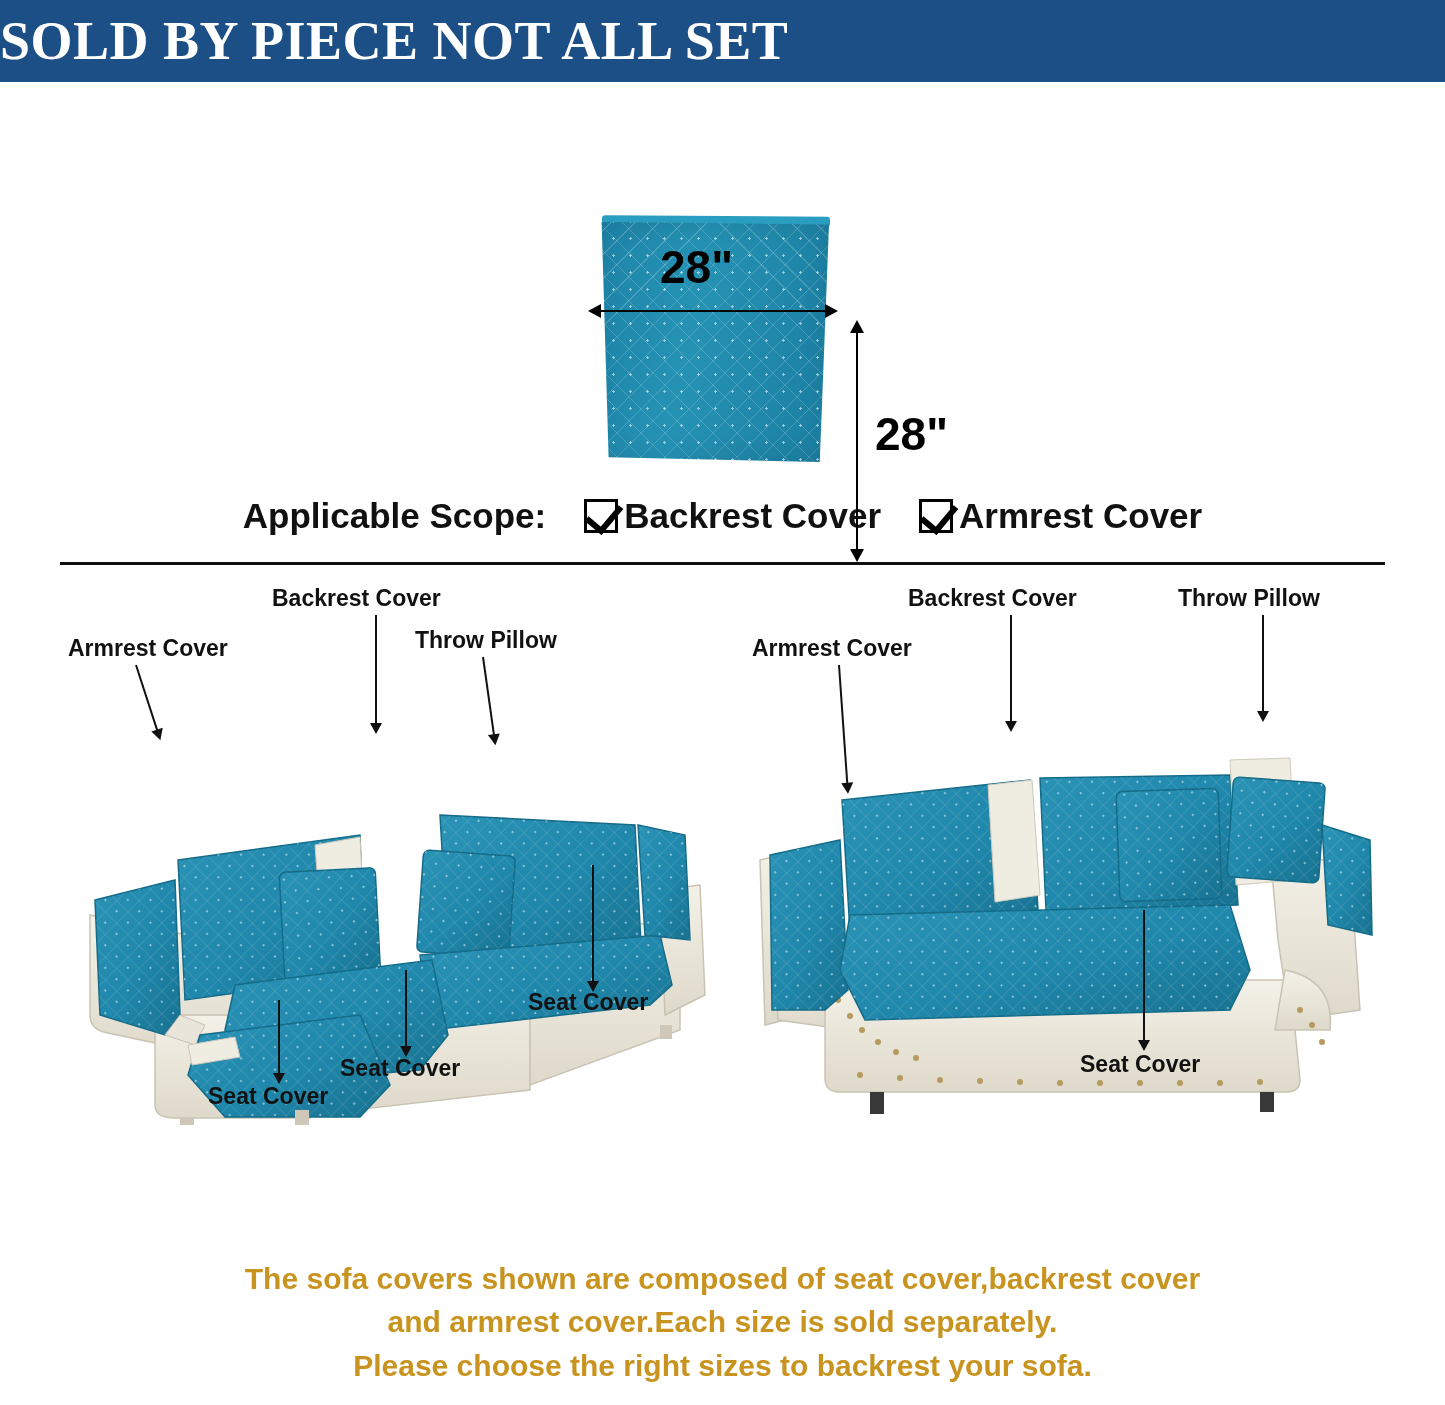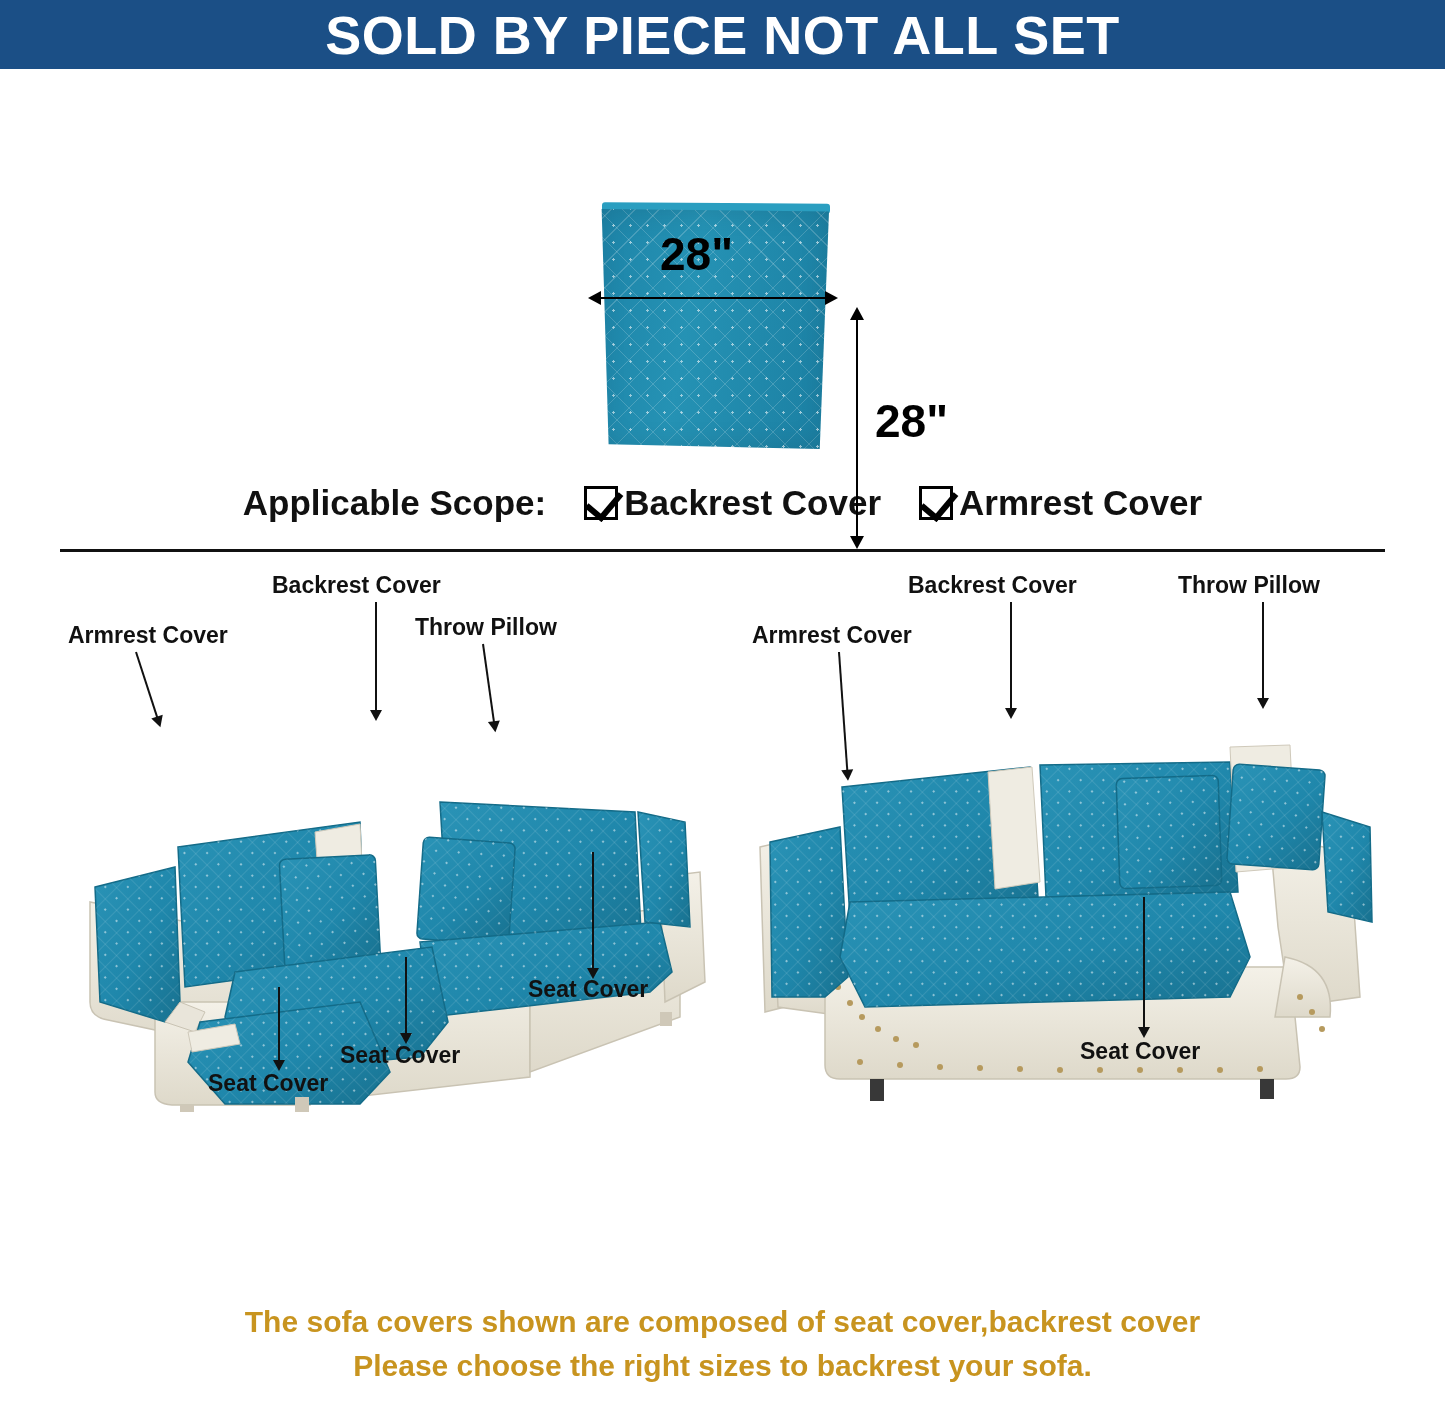--- a/index.html
+++ b/index.html
@@ -9,25 +9,26 @@
     height: 1405px;
     background: #ffffff;
     font-family: "Liberation Sans", sans-serif;
     position: relative;
     overflow: hidden;
   }
 
   
   .banner {
     width: 100%;
-    height: 69px;
+    height: 82px;
     background: #1b4f86;
     display: flex;
     align-items: center;
-    justify-content: center;
+    justify-content: flex-start;
+    font-family: Liberation Serif, serif;
   }
   .banner-title {
     color: #ffffff;
     font-size: 54px;
     font-weight: bold;
     letter-spacing: 0.5px;
     white-space: nowrap;
   }
 
   
@@ -399,14 +400,15 @@
 
   <div class="callout" style="left:1178px; top:20px;">Throw Pillow</div>
   <div class="leader" style="left:1262px; top:50px; height:98px;"></div>
 
   <div class="callout" style="left:1080px; top:486px;">Seat Cover</div>
   <div class="leader" style="left:1143px; top:345px; height:132px;"></div>
 </div>
 
 <div class="note">
   <div>The sofa covers shown are composed of seat cover,backrest cover</div>
+  <div>and armrest cover.Each size is sold separately.</div>
   <div>Please choose the right sizes to backrest your sofa.</div>
 </div>
 
 </body></html>

